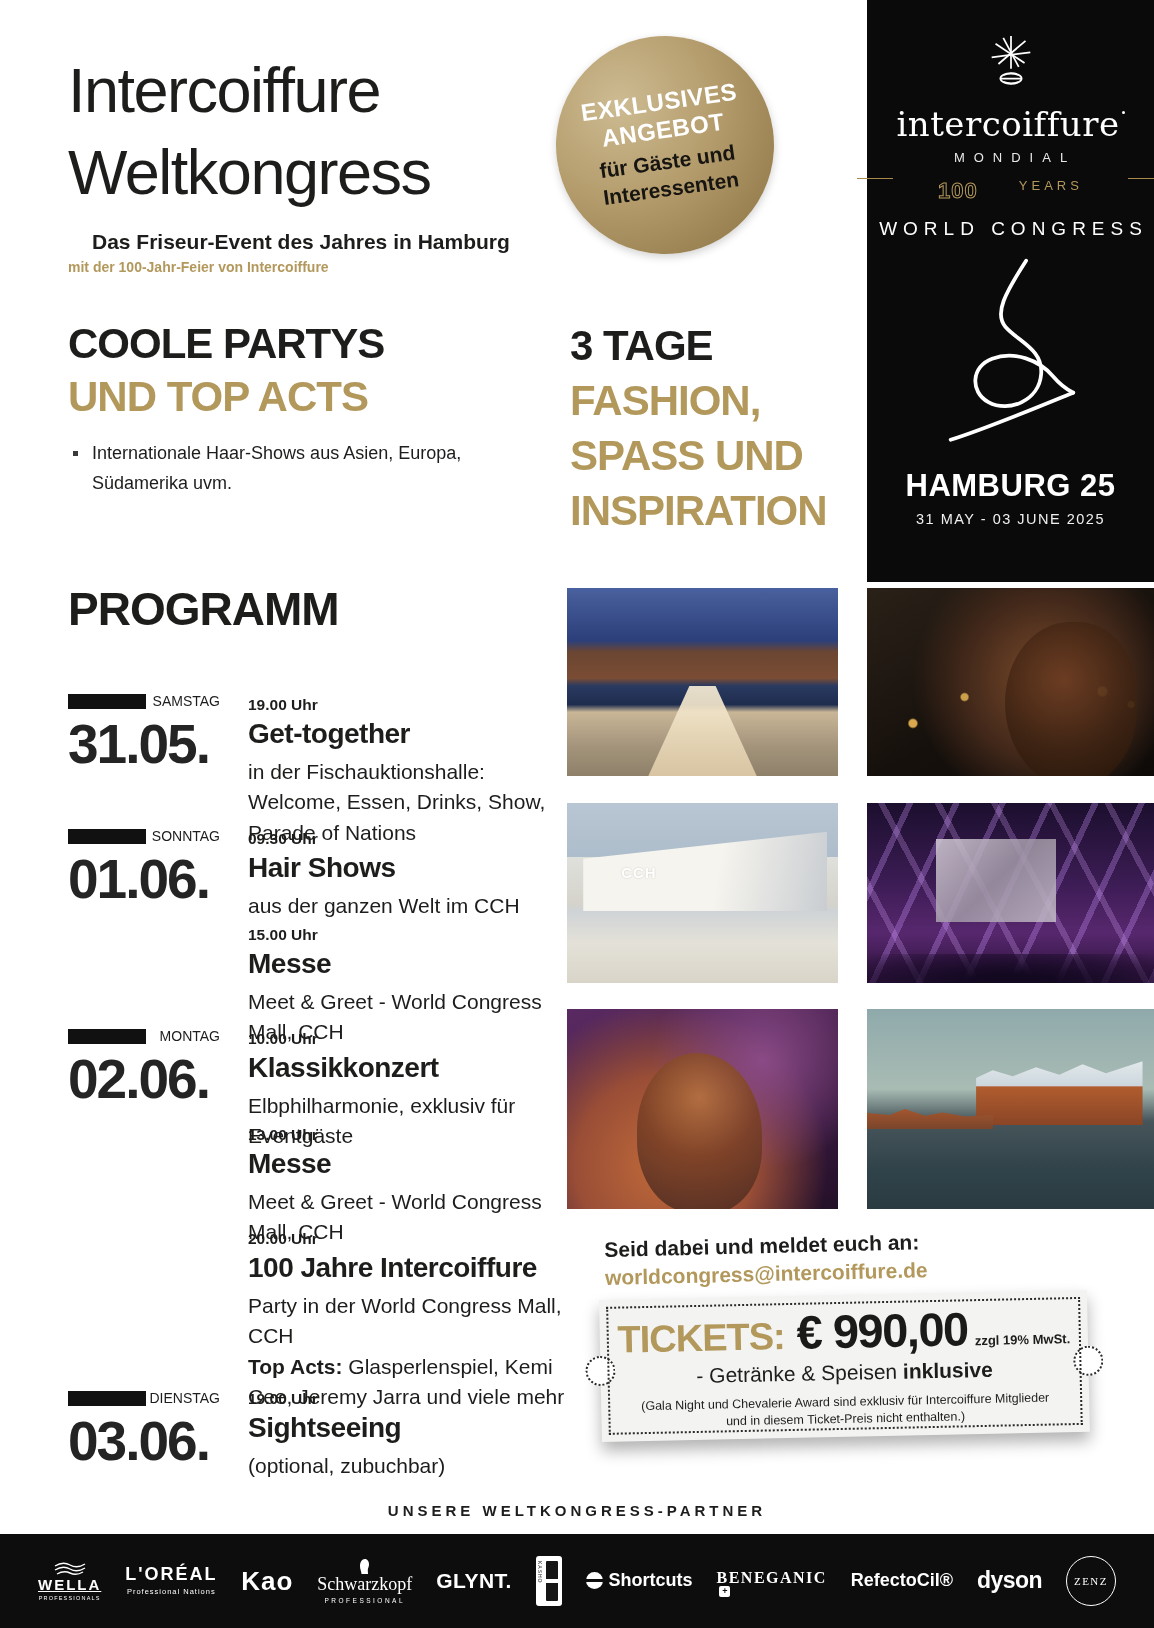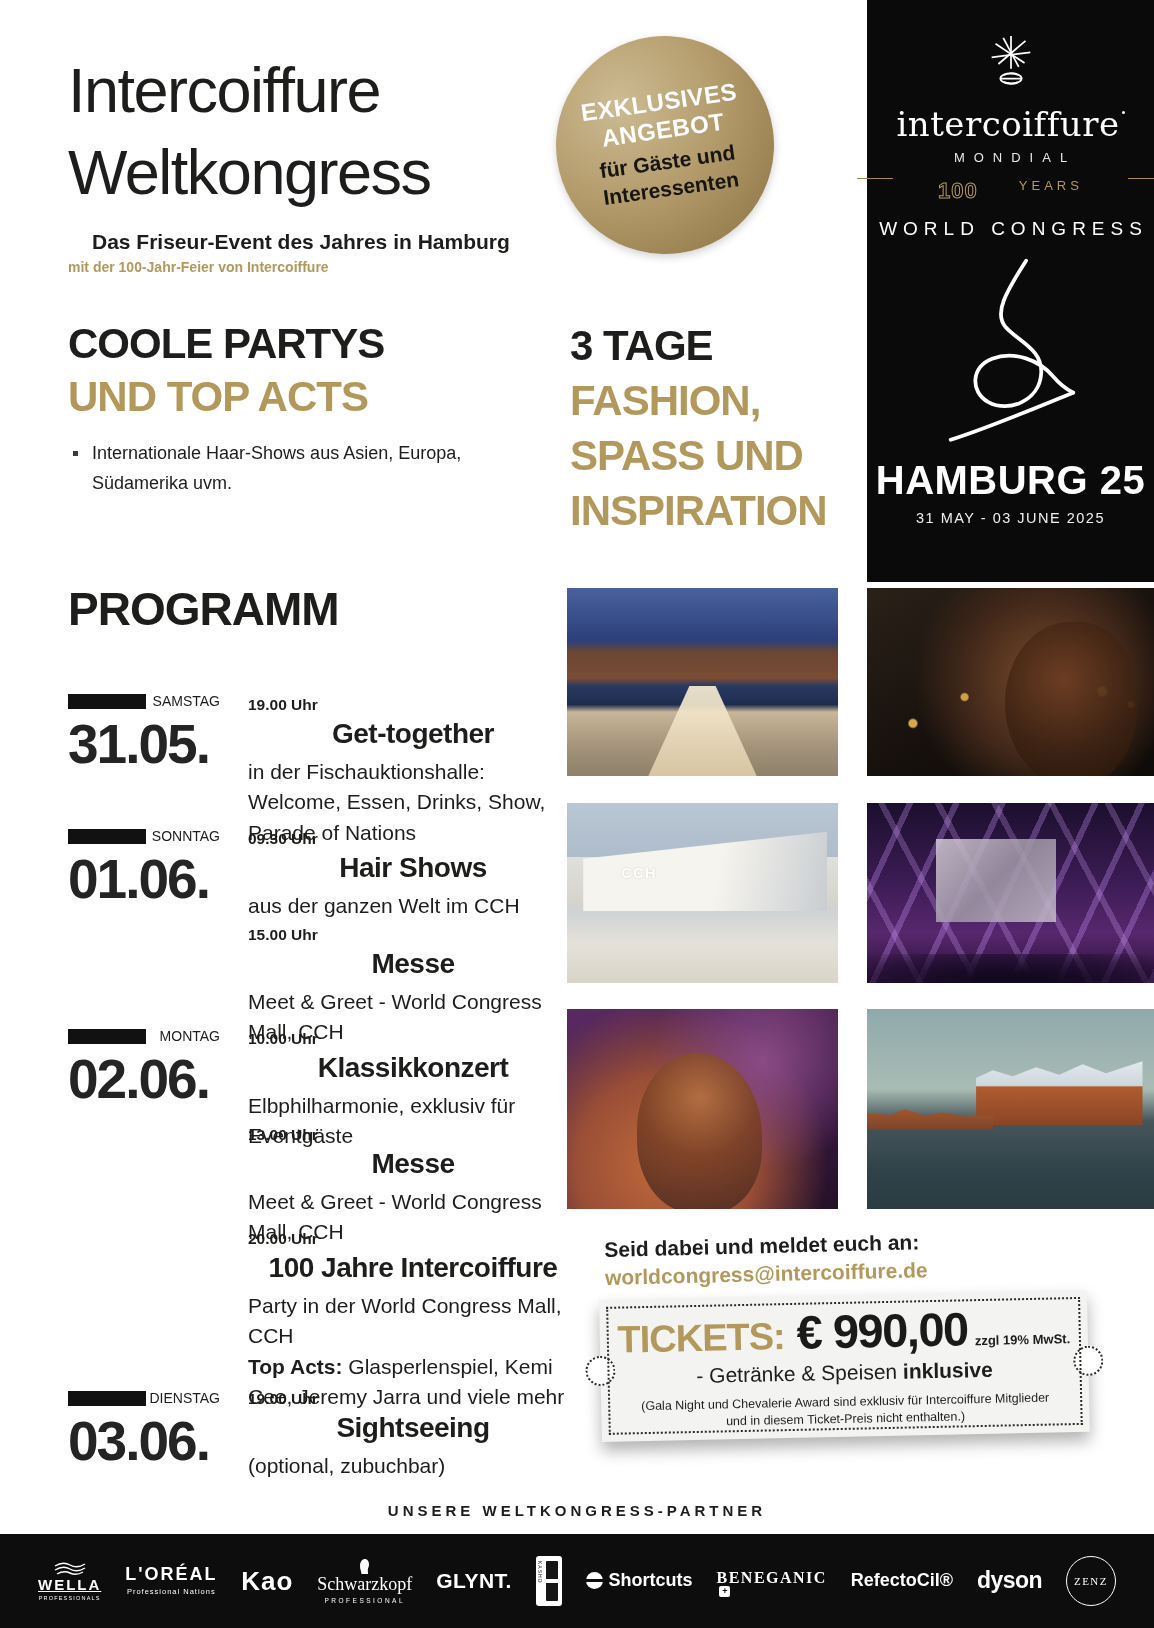--- a/index.html
+++ b/index.html
@@ -30,21 +30,21 @@
   .brand{font-family:"DejaVu Serif","Liberation Serif",serif;font-size:34px;letter-spacing:.5px;margin-top:8px;}
   .brand::after{content:"";display:inline-block;width:3px;height:3px;border-radius:50%;background:#fff;
                 vertical-align:top;margin:7px 0 0 2px;}
   .mondial{font-size:13px;letter-spacing:9px;margin-top:6px;padding-left:9px;color:#e8e8e8;}
   .years{display:flex;margin-top:13px;gap:37px;}
   .years .line{width:36px;height:1px;background:#a8894a;}
   .years-num{font-size:22px;font-weight:700;color:#0a0a0a;-webkit-text-stroke:1px #b3985c;margin:0 4px 0 8px;letter-spacing:1px;}
   .years-label{font-size:13px;letter-spacing:4px;color:#b3985c;margin-right:8px;}
   .congress{font-size:19px;letter-spacing:6px;margin-top:14px;font-weight:500;padding-left:6px;}
   .swirl{margin-top:14px;}
-  .city{font-size:40px;font-weight:700;letter-spacing:.5px;margin-top:4px;}
+  .city{font-size:31px;font-weight:700;letter-spacing:.5px;margin-top:14px;}
   .dates{font-size:14.5px;letter-spacing:1.5px;margin-top:7px;color:#f0f0f0;}
 
   
   .parties{position:absolute;left:68px;top:318px;width:470px;}
   .h2{font-size:42px;font-weight:700;line-height:1.25;letter-spacing:-1px;}
   .bullets{list-style:none;margin:16px 0 0;padding:0;font-size:18px;line-height:1.64;}
   .bullets li{position:relative;padding-left:24px;}
   .bullets li::before{content:"";position:absolute;left:5px;top:12px;width:5px;height:5px;background:#3a3a38;}
 
   
@@ -55,21 +55,21 @@
   .prog-title{position:absolute;left:68px;top:582px;font-size:46px;font-weight:700;letter-spacing:-1px;}
   .day{position:absolute;left:68px;width:152px;}
   .day .bar-row{display:flex;align-items:center;justify-content:space-between;}
   .day .bar{width:78px;height:15px;background:#111;}
   .day .weekday{font-size:14px;color:#1d1d1b;}
   .day .date{font-size:55px;font-weight:800;letter-spacing:-2px;margin-top:3px;color:#242424;}
   .d1{top:693px}.d2{top:828px}.d3{top:1028px}.d4{top:1390px}
 
   .ev{position:absolute;left:248px;width:330px;}
   .ev .time{font-size:15.5px;font-weight:700;}
-  .ev .etitle{font-size:28px;font-weight:800;letter-spacing:-.5px;margin:4px 0 7px;text-align:center;}
+  .ev .etitle{font-size:28px;font-weight:800;letter-spacing:-.5px;margin:4px 0 7px;}
   .ev .edesc{font-size:21px;line-height:1.45;}
   .ev .edesc b{font-weight:700;}
   .e1{top:696px}.e2{top:830px}.e3{top:926px}.e4{top:1030px}.e5{top:1126px}.e6{top:1230px}.e7{top:1390px}
 
   
   .photo{position:absolute;overflow:hidden;}
   .pcolL{left:567px;width:271px;}
   .pcolR{left:867px;width:287px;}
   .pr1{top:588px;height:188px;}
   .pr2{top:803px;height:180px;}

